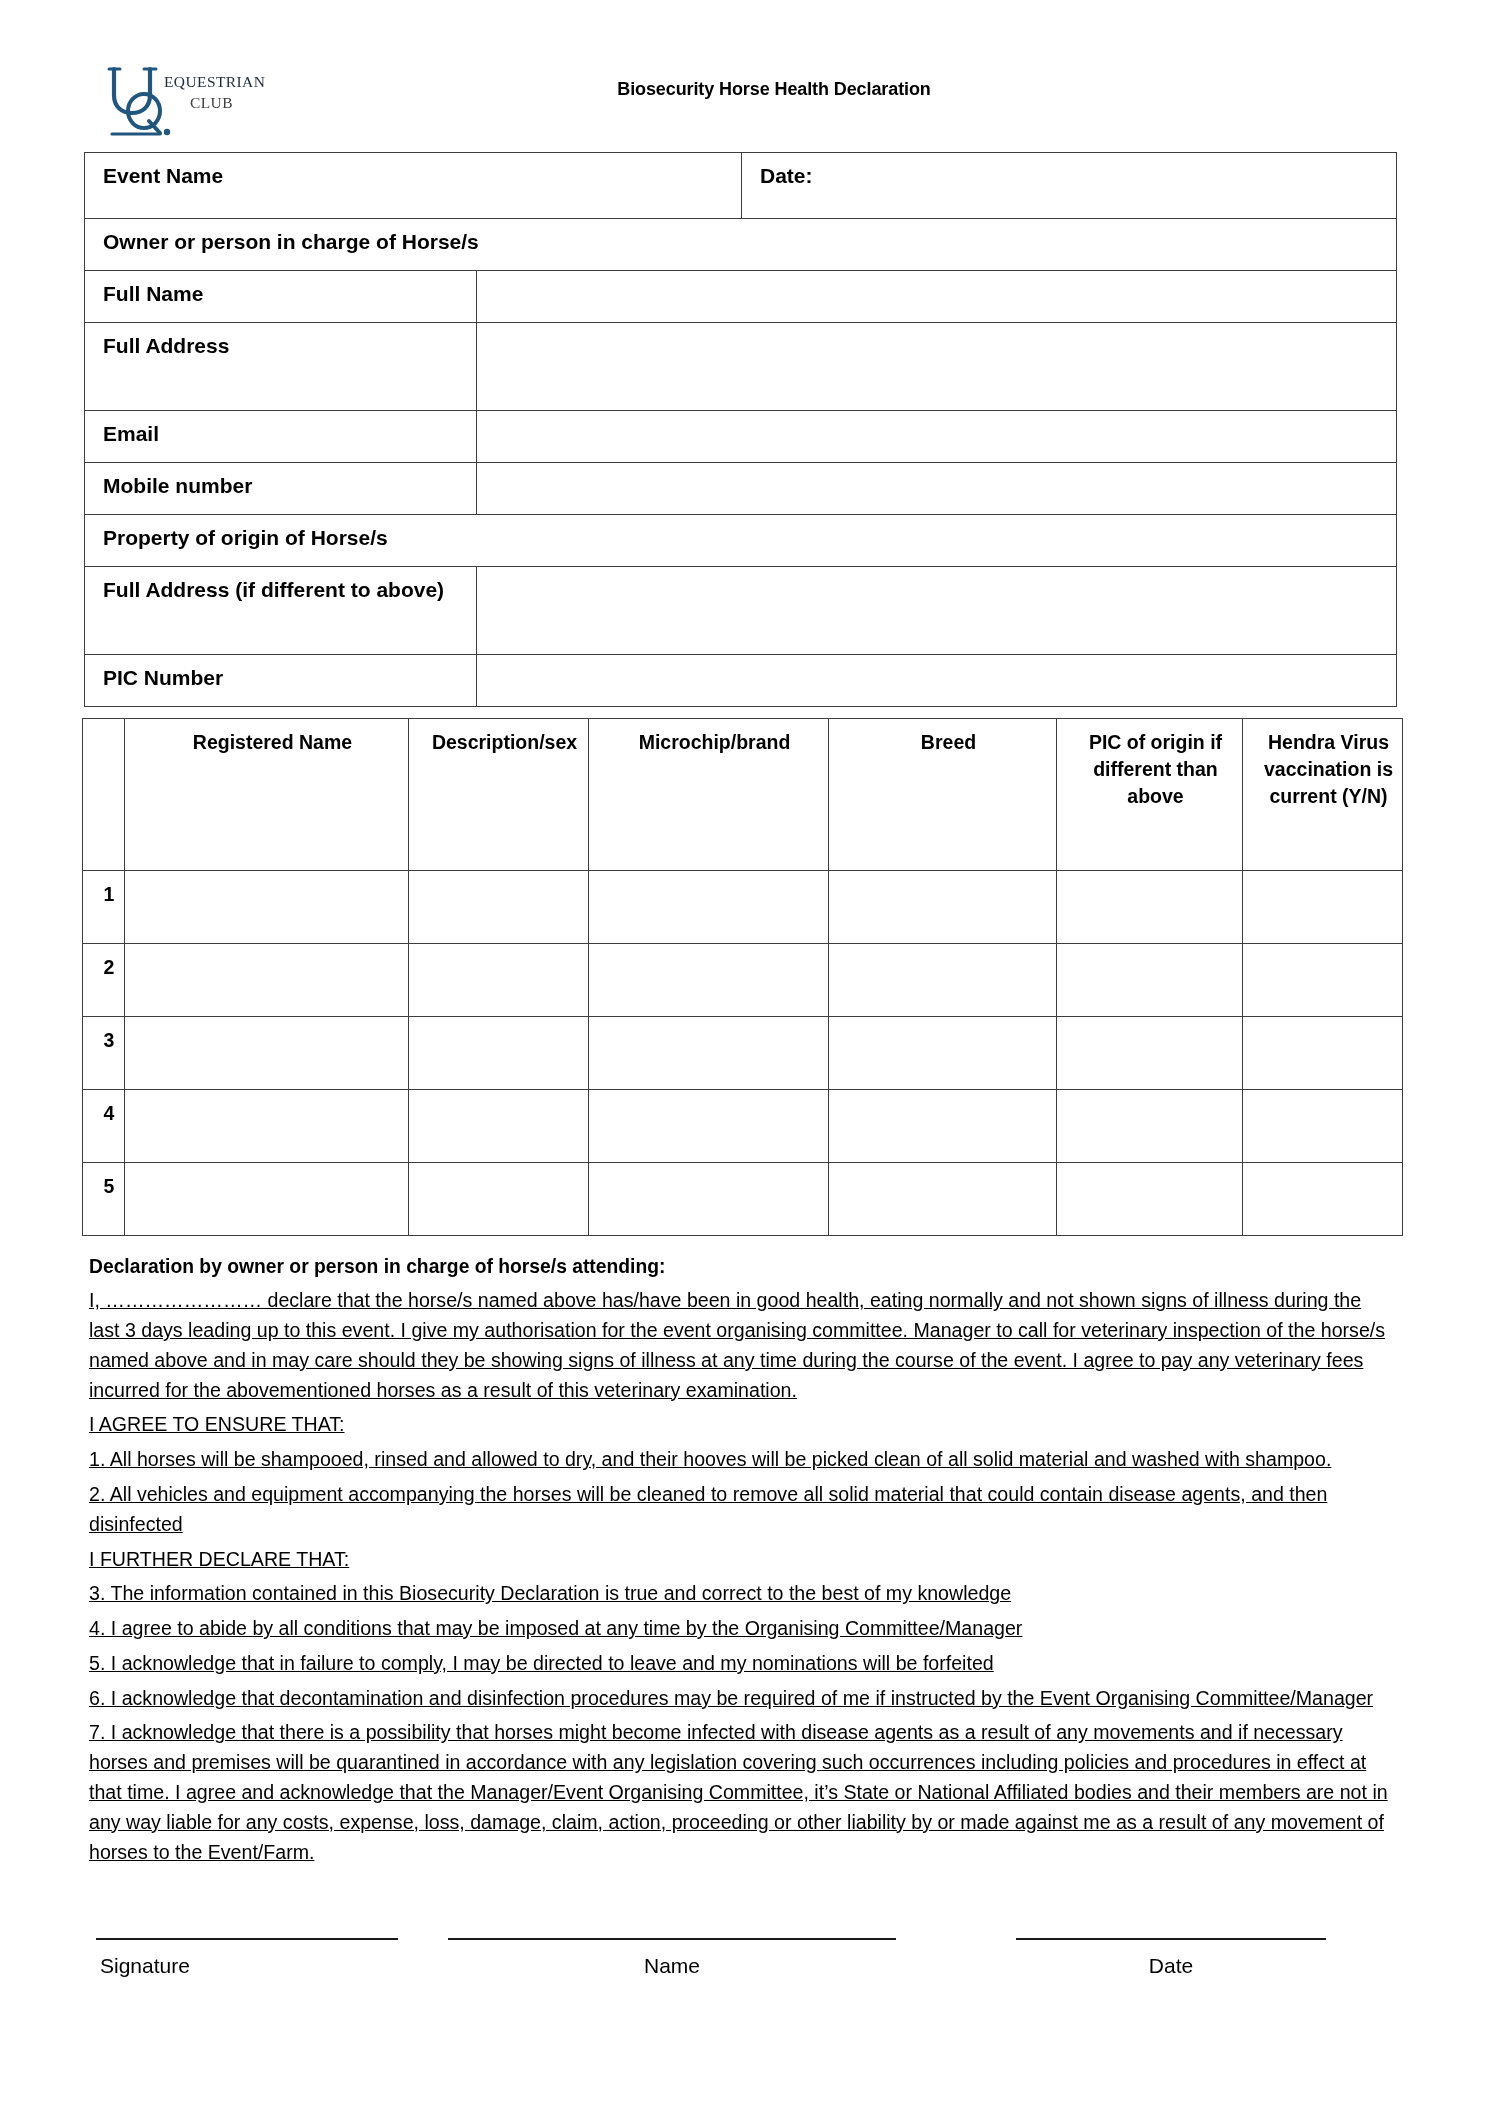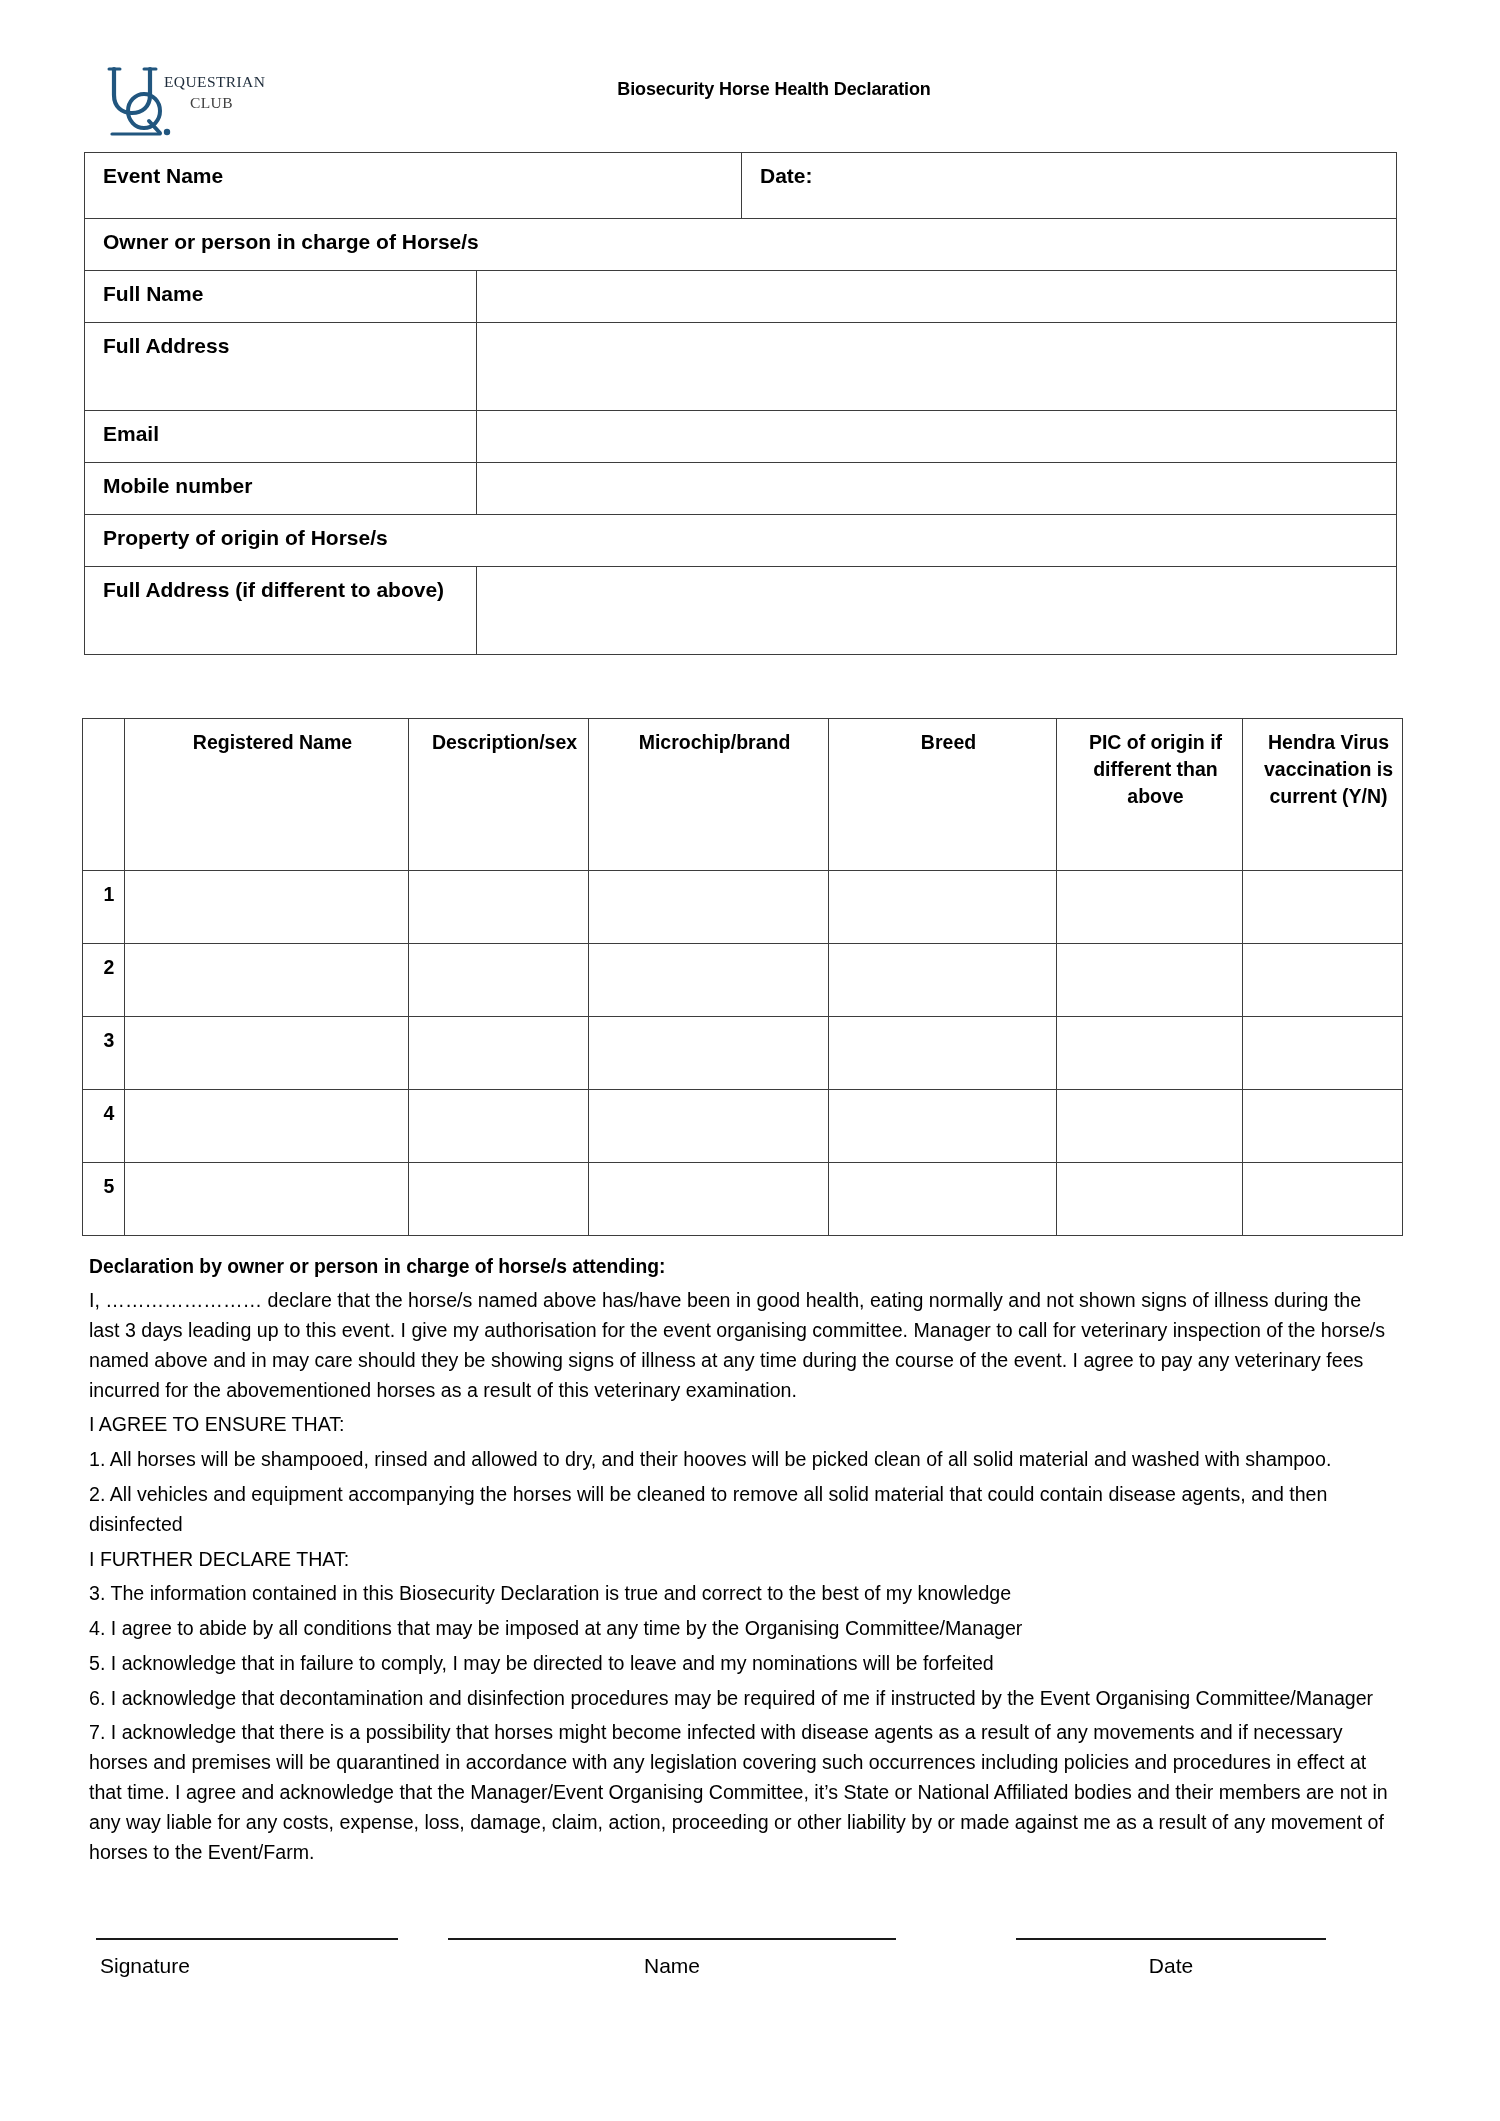--- a/index.html
+++ b/index.html
@@ -118,21 +118,21 @@
   .declaration .decl-head {
     font-weight: bold;
     font-size: 19.3px;
     margin-bottom: 2px;
   }
   .declaration p {
     margin: 5px;
     padding: 0;
     text-align: left;
   }
-  .declaration .para { margin-bottom: 0px; }
+  .declaration .para { margin-bottom: 0px; text-decoration: underline; }
 
   
   .sig-block {
     position: absolute;
     left: 96px;
     top: 1938px;
     width: 1330px;
     height: 110px;
   }
   .sig-item {
@@ -217,20 +217,24 @@
       <tr>
         <td class="r-mid">Mobile number</td>
         <td class="r-mid blank"></td>
       </tr>
       <tr>
         <td class="r-mid" colspan="2">Property of origin of Horse/s</td>
       </tr>
       <tr>
         <td class="r-two">Full Address (if different to above)</td>
         <td class="r-two blank"></td>
+      </tr>
+      <tr>
+        <td class="r-mid">PIC Number</td>
+        <td class="r-mid blank"></td>
       </tr>
     </tbody>
   </table>
 
   <table class="horse-table">
     <colgroup>
       <col style="width:42px">
       <col style="width:284px">
       <col style="width:180px">
       <col style="width:240px">

